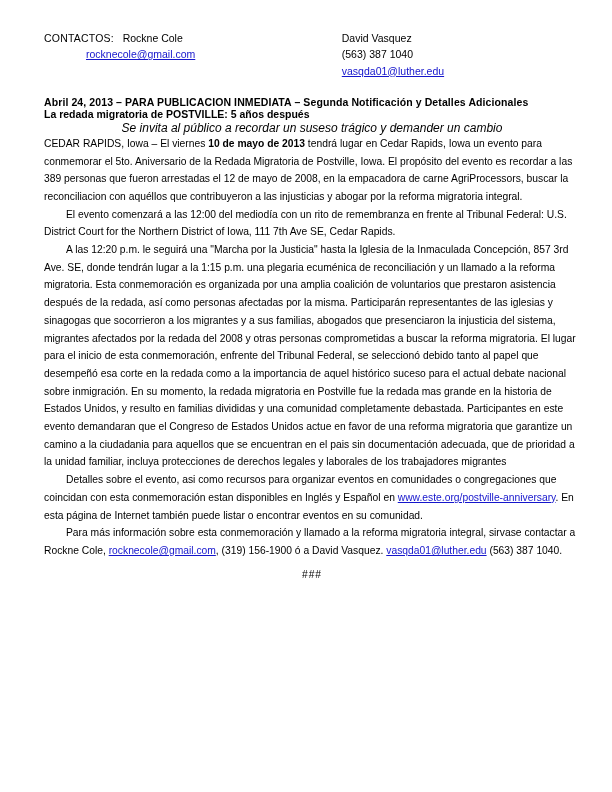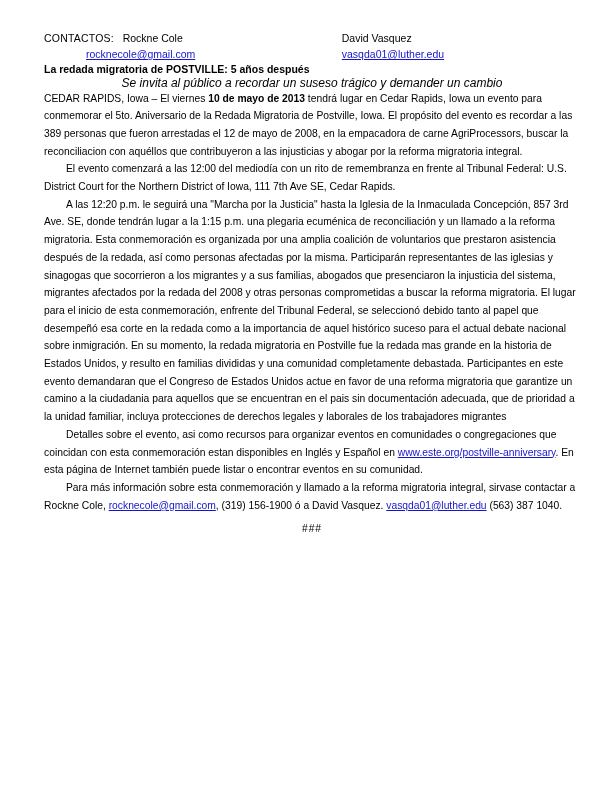--- a/index.html
+++ b/index.html
@@ -99,24 +99,26 @@
     <div class="contacts-left">
       <div>
         <span class="contact-label">CONTACTOS:</span>
         <span>&nbsp;</span>
         <span>Rockne Cole</span>
       </div>
       <div class="contact-indent2"><a class="link" href="#">rocknecole@gmail.com</a></div>
     </div>
     <div class="contacts-right">
       <div>David Vasquez</div>
+      <div>(563) 387 1040</div>
       <div><a class="link" href="#">vasqda01@luther.edu</a></div>
     </div>
   </div>
 
+  <div class="dateline">Abril 24, 2013  – PARA PUBLICACION INMEDIATA  – Segunda Notificación  y Detalles Adicionales</div>
 
   <div class="headline">La redada migratoria de POSTVILLE:  5 años después</div>
   <div class="subhead">Se invita al público a recordar un suseso trágico y demander un cambio</div>
 
   <div class="body-text">
 
     <p><span>CEDAR RAPIDS, Iowa – El viernes </span><b>10 de mayo de 2013</b><span> tendrá lugar en Cedar Rapids, Iowa un evento para conmemorar el 5to. Aniversario de la Redada Migratoria de Postville, Iowa.    El propósito del evento es recordar a las 389 personas que fueron arrestadas el 12 de mayo de 2008, en la empacadora de carne AgriProcessors, buscar la reconciliacion con aquéllos que contribuyeron a las injusticias y abogar por la reforma migratoria integral.</span></p>
 
     <p class="indent">El evento comenzará a las 12:00  del mediodía con un rito de remembranza en frente al Tribunal Federal: U.S. District Court for the Northern District of Iowa, 111 7th Ave  SE, Cedar Rapids.</p>
 

